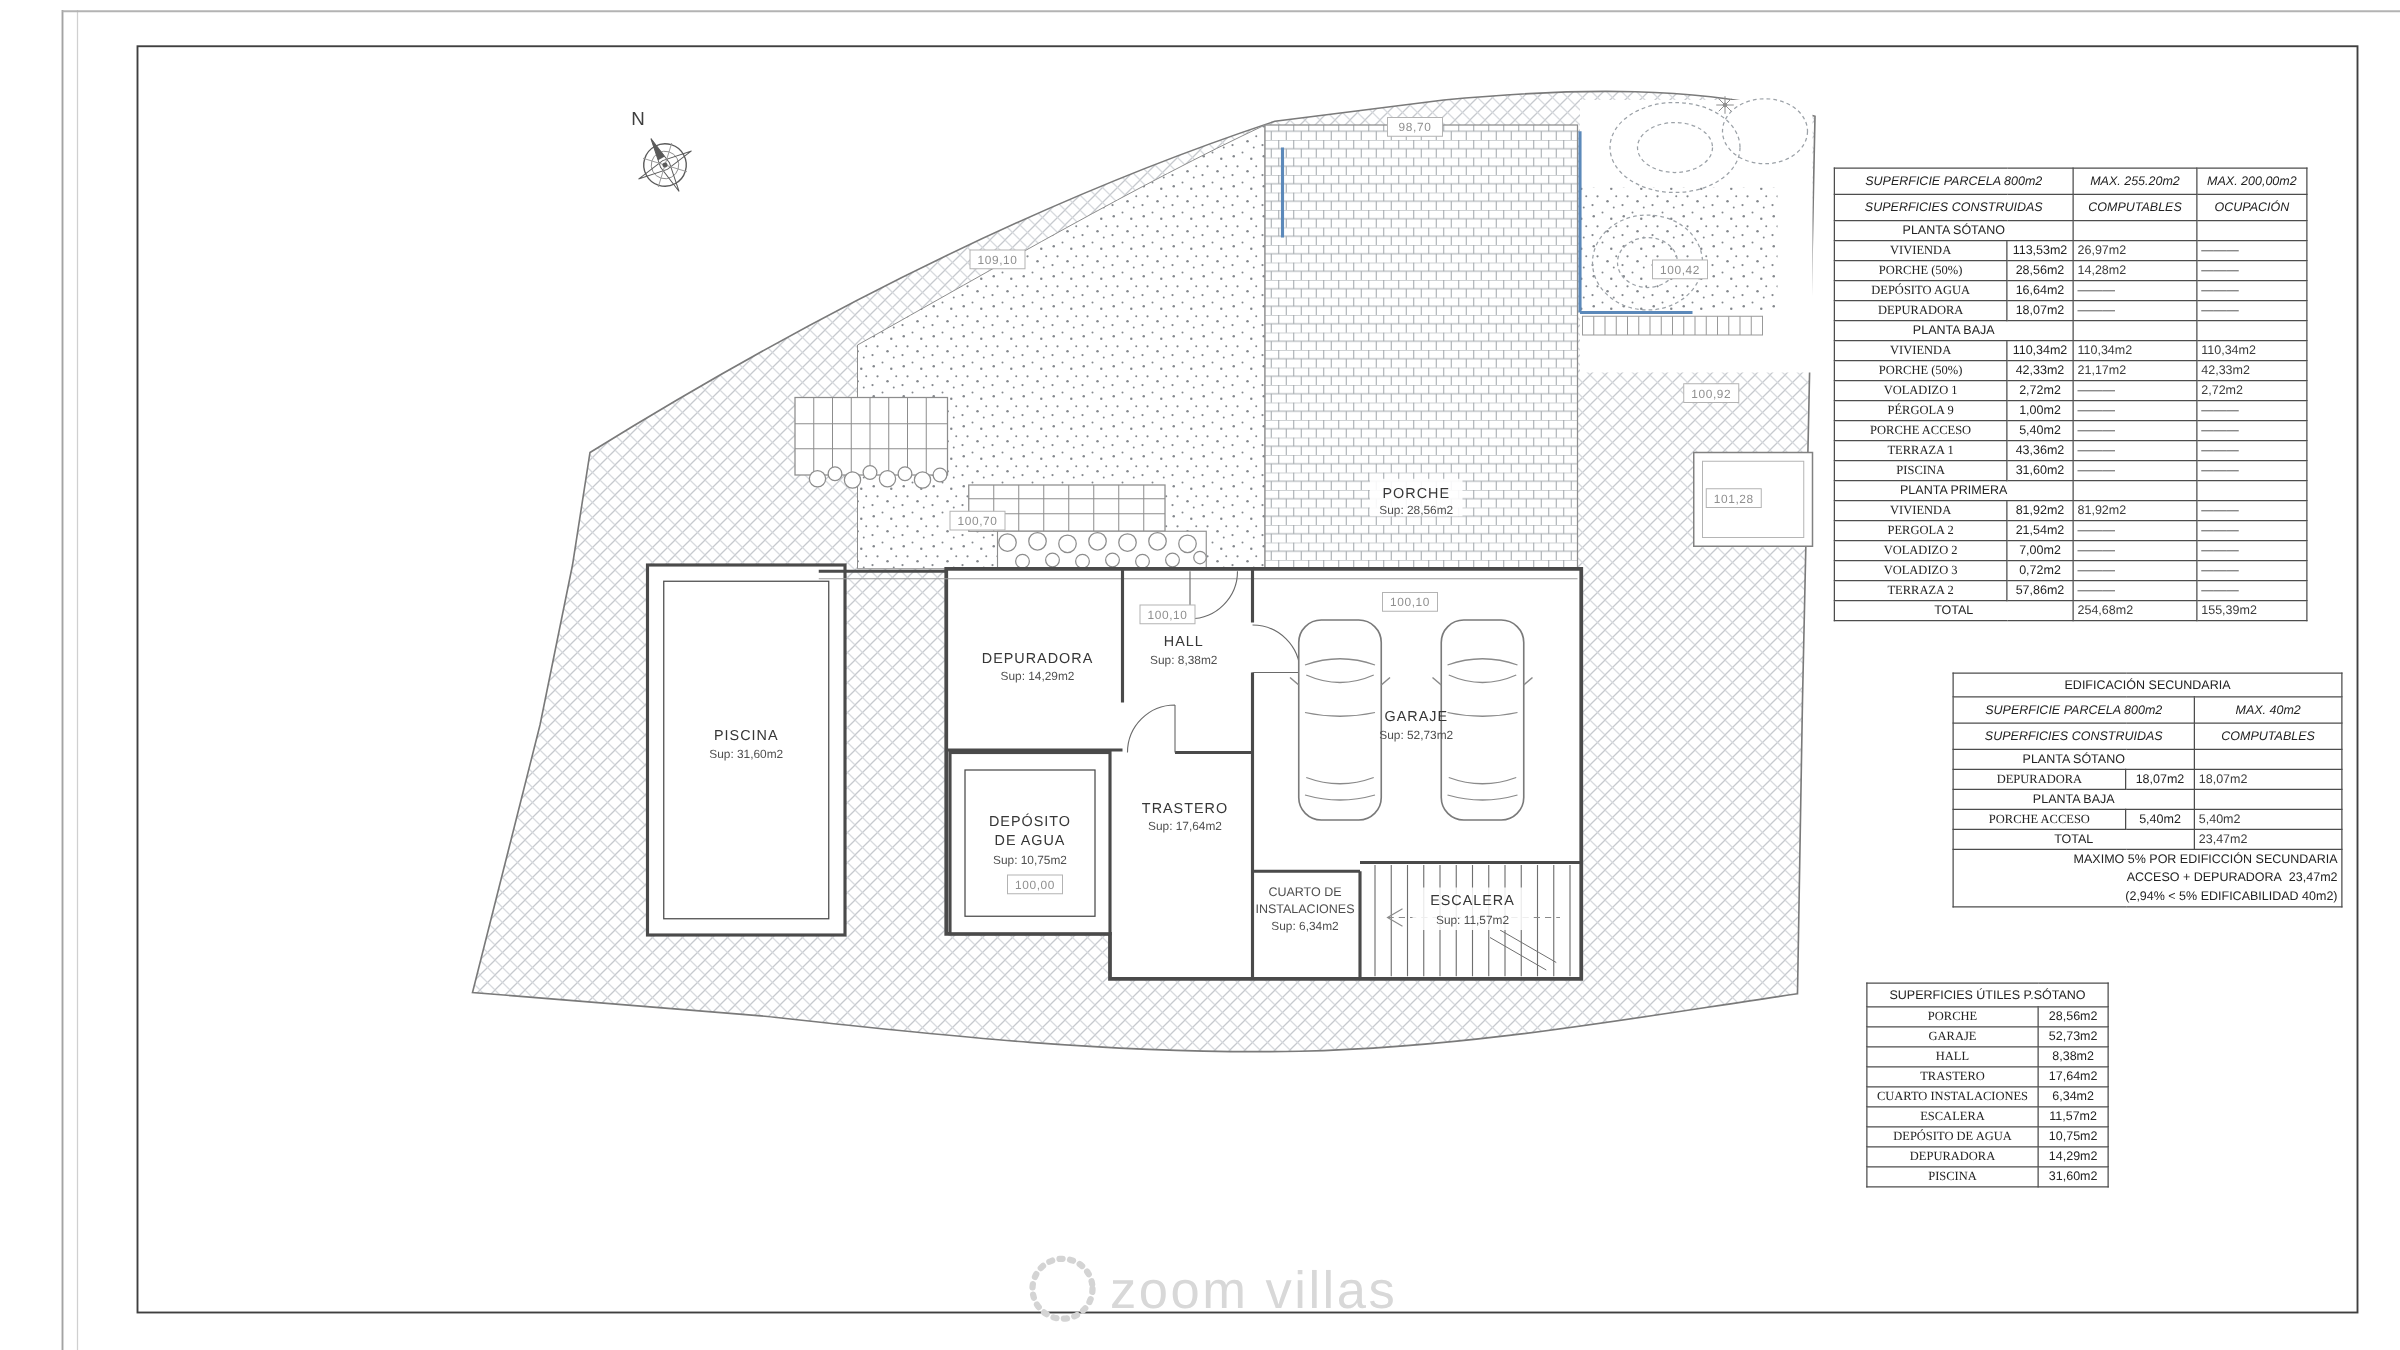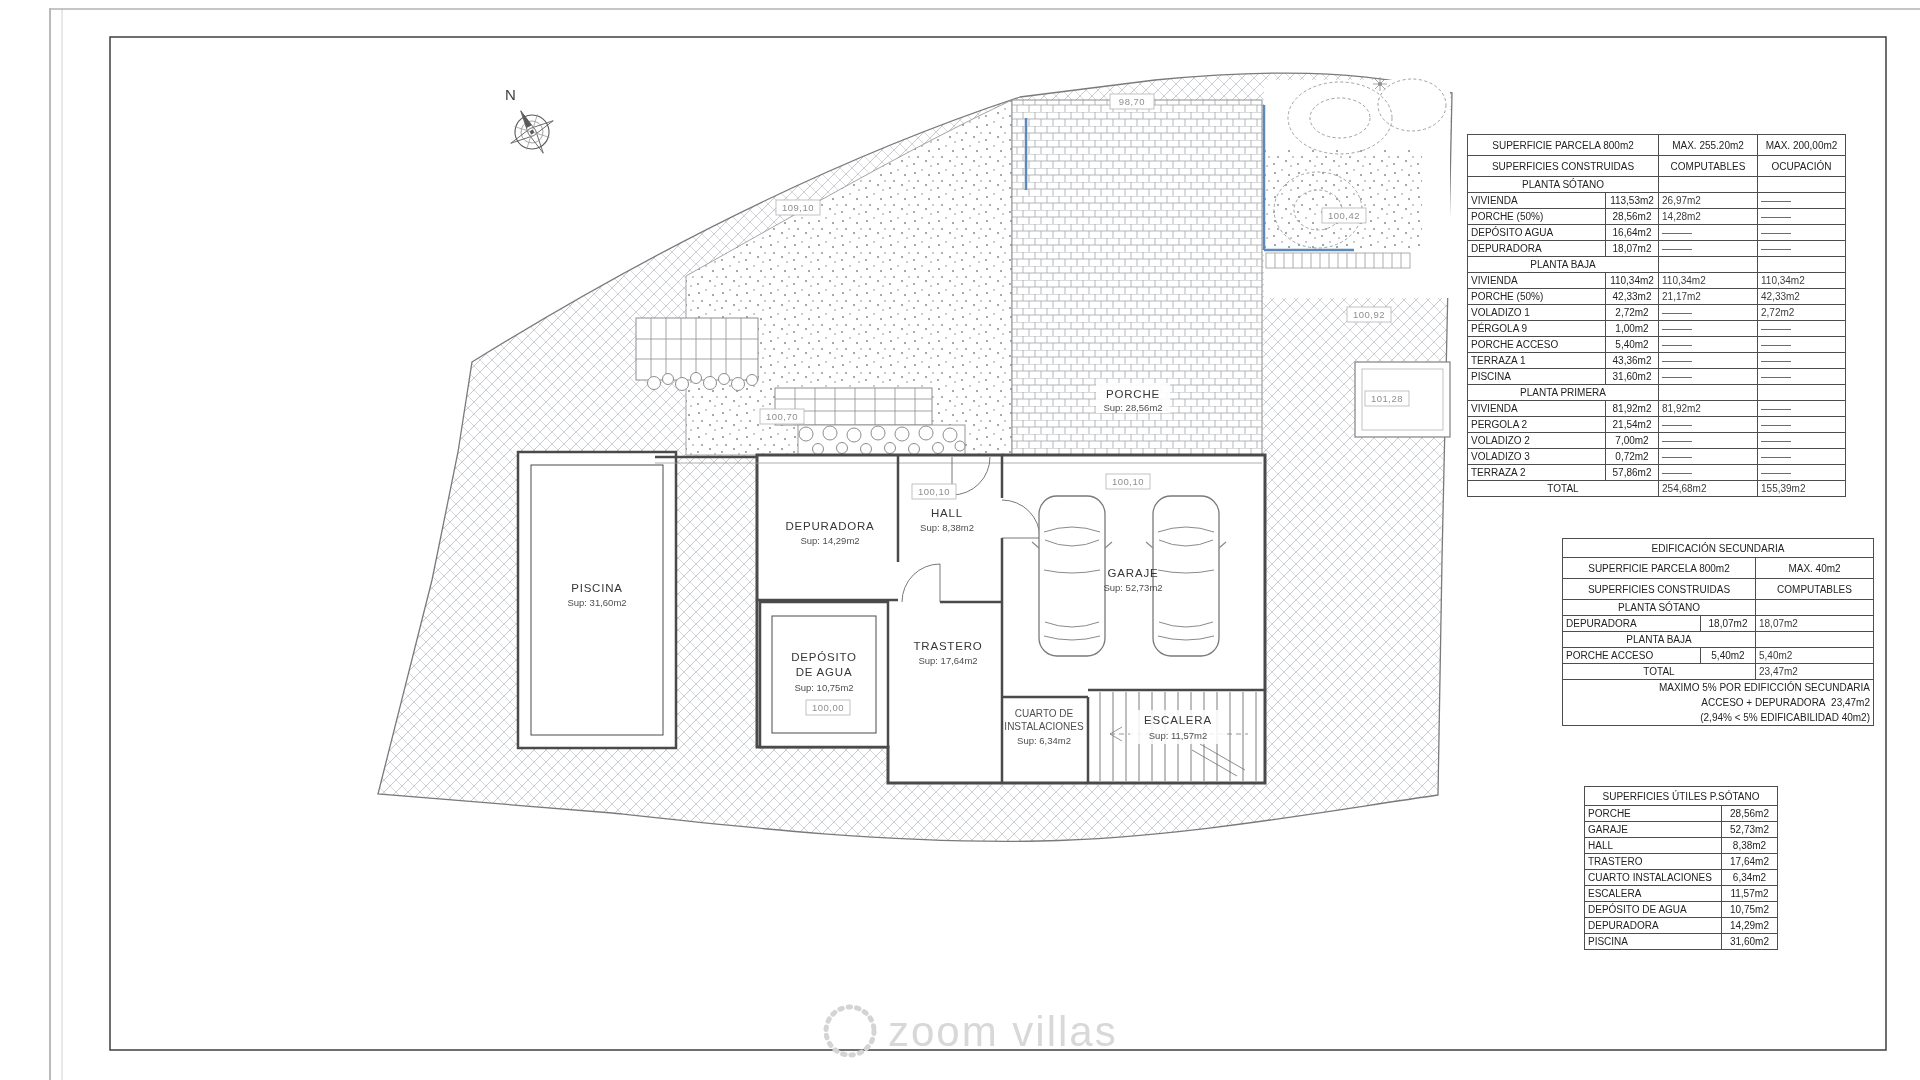--- a/index.html
+++ b/index.html
@@ -8,29 +8,29 @@
   svg text{font-family:"Liberation Sans",sans-serif;}
   .rname{font-size:11.5px;fill:#373737;letter-spacing:.8px;text-anchor:middle;}
   .rsup{font-size:9.5px;fill:#4f4f4f;text-anchor:middle;}
   .dim rect{fill:#fff;stroke:#b3b3b3;stroke-width:.8px;}
   .dim text{font-size:9.5px;fill:#8f8f8f;text-anchor:middle;letter-spacing:.5px;}
   .compass-n{font-size:15px;fill:#3f3f3f;}
   .wm{font-size:42px;fill:#d8d8d8;letter-spacing:2px;}
   .tbl{position:absolute;border-collapse:collapse;table-layout:fixed;background:#fff;
     font-size:10px;color:#232323;}
   .tbl td{border:1px solid #4d4d4d;height:15px;padding:0 3px;overflow:hidden;white-space:nowrap;}
-  .tbl .hd{text-align:center;height:20px;}
-  .tbl .nm{text-align:left;}
+  .tbl .hd{text-align:center;height:20px;font-style:italic;}
+  .tbl .nm{text-align:center;font-family:Liberation Serif, serif;}
   .tbl .vl{text-align:center;}
   .tbl .ct{text-align:left;color:#3c3c3c;}
   .tbl .sec{text-align:center;}
   .tbl .ttl{text-align:center;height:18px;}
   #table-main{left:1467px;top:134px;width:378px;}
   #table-secondary{left:1562px;top:538px;width:311px;}
-  #table-useful{left:1584px;top:786px;width:193px;padding-left:14px;}
+  #table-useful{left:1493px;top:786px;width:193px;padding-left:14px;}
   .notes{height:54px;vertical-align:top;text-align:right;padding:3px 5px;}
   .notes div{line-height:15px;}
   .notes .n3{margin-left:58px;}
 </style>
 </head>
 <body>
 
 <div id="page">
 
 <svg width="1920" height="1080" viewBox="0 0 1920 1080" style="position:absolute;left:0;top:0">

